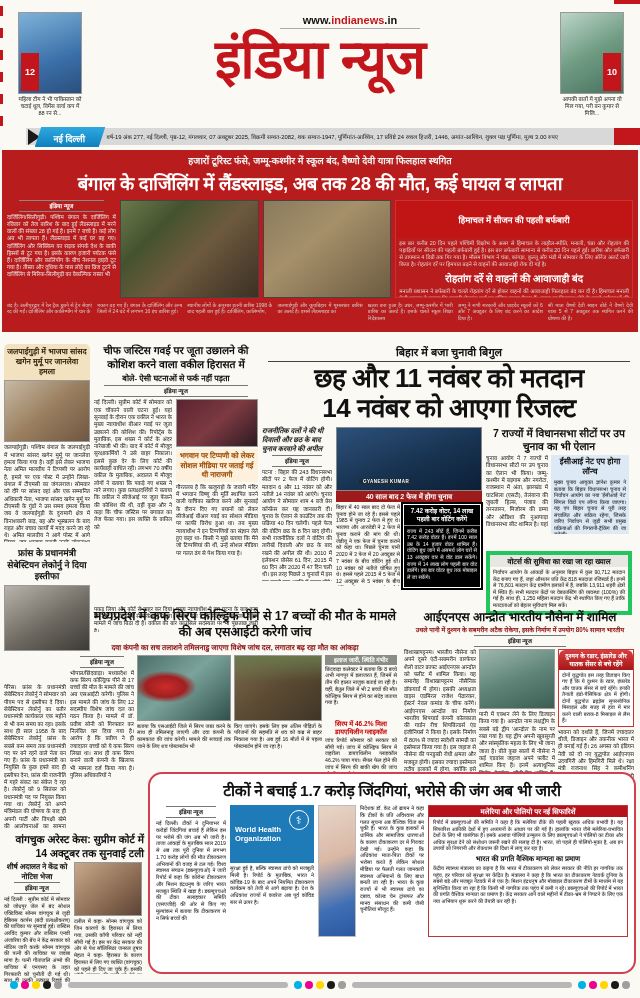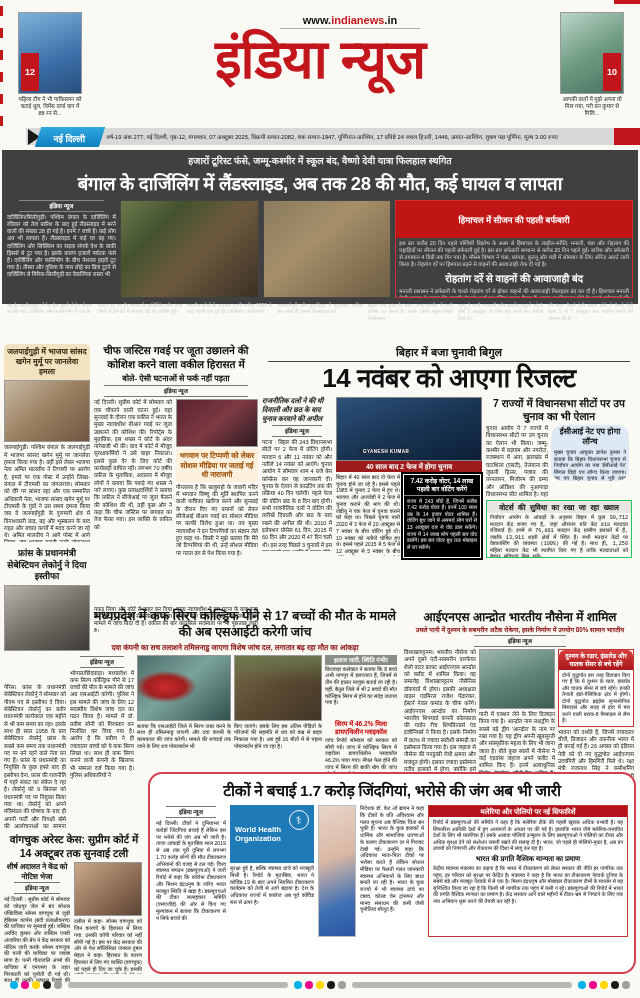--- a/index.html
+++ b/index.html
@@ -28,21 +28,21 @@
   #dateline{left:26px;top:128px;right:0;height:17px;background:#d8d8d8;
     display:flex;align-items:center;}
   .dl-arrow{width:0;height:0;border-top:8px solid transparent;border-bottom:8px solid transparent;
     border-left:12px solid #1a1a1a;margin-left:2px;}
   .dl-city{background:linear-gradient(#2fa9e0,#0f7fbe);transform:skewX(-18deg);
     padding:1px 16px;margin-left:-2px;}
   .dl-city span{display:inline-block;transform:skewX(18deg);color:#fff;font-weight:bold;font-size:9px;}
   .dl-text{flex:1;font-size:5.8px;color:#111;padding:0 5px;white-space:nowrap;overflow:hidden;}
   .dl-end{width:26px;height:100%;background:#c3161c;}
   
-  #banner{left:2px;top:150px;width:636px;height:154px;background:#404040;color:#fff;}
+  #banner{left:2px;top:150px;width:636px;height:182px;background:#b91c1c;color:#fff;}
   .b-kicker{text-align:center;font-size:9.5px;font-weight:bold;padding-top:4px;color:#f2f2f2;}
   .b-headline{text-align:center;font-size:18.5px;font-weight:800;padding:3px 2px 4px;
     white-space:nowrap;letter-spacing:-0.3px;}
   .b-content{display:flex;gap:4px;padding:1px 5px;height:98px;}
   .b-story{width:110px;}
   .byline{text-align:center;font-size:6px;font-weight:bold;border-top:1px solid #888;
     border-bottom:1px solid #888;margin:0 12px 2px;padding:1px 0;}
   .b-story .b-body{font-size:5.5px;line-height:1.3;color:#e6e6e6;height:84px;overflow:hidden;}
   .b-photo1{width:138px;background:linear-gradient(135deg,#6b7a4a 0%,#44532f 28%,#6e5a3e 55%,#3a3024 100%);
     border:1px solid #444;}
@@ -105,24 +105,24 @@
   .e-ptext{width:64px;height:82px;overflow:hidden;}
   .e-statbox{width:76px;background:#000;color:#fff;border:1px solid #fff;
     box-shadow:0 0 0 2px #000;height:82px;overflow:hidden;}
   .sb-title{font-weight:bold;font-size:6.3px;text-align:center;color:#fff;
     border-bottom:1px solid #888;padding:2px 2px;line-height:1.25;}
   .sb-body{font-size:5.1px;line-height:1.3;color:#eee;padding:2px 3px;text-align:justify;}
   .e-colC{width:146px;}
   .e-seven{font-weight:800;font-size:10.5px;line-height:1.25;text-align:center;}
   .e-srow{display:flex;gap:3px;margin-top:2px;}
   .e-sbody{width:62px;height:72px;overflow:hidden;}
-  .e-ecibox{width:78px;background:#ddeaf6;border-radius:12px;height:56px;overflow:hidden;}
+  .e-ecibox{width:78px;background:#ddeaf6;border-radius:0;height:79px;overflow:hidden;}
   .eci-title{font-weight:800;font-size:8px;text-align:center;padding:2px 2px 1px;line-height:1.25;}
   .eci-body{font-size:5.1px;line-height:1.28;padding:1px 3px 3px;text-align:justify;}
-  .e-voters{border:1px solid #22c55e;margin-top:3px;font-family:Liberation Mono, monospace;}
+  .e-voters{border:4px solid #22c55e;margin-top:17px;}
   .v-title{font-weight:bold;font-size:7.3px;text-align:center;background:#e9e7e2;padding:1px 0;}
   .v-body{font-size:5.1px;line-height:1.28;padding:2px 3px;text-align:justify;height:40px;overflow:hidden;}
   
   #mp{left:70px;top:608px;width:330px;}
   .m-headline{font-weight:800;font-size:12.5px;line-height:1.3;text-align:center;margin-left:20px;}
   .m-subhead{font-weight:bold;font-size:7.3px;text-align:center;color:#8a1212;padding:1px 0;}
   .m-content{display:flex;gap:3px;margin-top:2px;}
   .m-col1{width:64px;}
   .m-body1{height:138px;overflow:hidden;}
   .m-photo1{height:64px;border:1px solid #999;
@@ -150,21 +150,21 @@
     background:linear-gradient(160deg,#9fb6ae,#5f8578 50%,#3d5c52);}
   .n-b2{height:108px;overflow:hidden;margin-top:2px;}
   .n-col3{width:76px;}
   .n-redbox{border:1px solid #cc3333;background:#fff;}
   .nr-title{background:linear-gradient(#d84040,#a81818);color:#fff;font-weight:bold;font-size:6.3px;
     text-align:center;padding:2px 2px;border-radius:6px 6px 0 0;line-height:1.25;}
   .nr-body{font-size:5.1px;line-height:1.28;padding:2px 3px;text-align:justify;}
   .n-b3{height:64px;overflow:hidden;margin-top:2px;}
   
   #wangchuk{left:4px;top:833px;width:140px;}
-  .w-headline{font-weight:800;font-size:10.5px;line-height:1.3;text-align:center;}
+  .w-headline{font-weight:800;font-size:10.5px;line-height:1.3;text-align:right;}
   .w-content{display:flex;gap:4px;margin-top:2px;}
   .w-col1{width:66px;}
   .w-subhead{font-weight:bold;font-size:7.3px;line-height:1.3;text-align:center;}
   .w-b1{height:88px;overflow:hidden;}
   .w-col2{width:68px;}
   .w-photo{height:52px;border:1px solid #999;
     background:linear-gradient(140deg,#caa98a,#8a6a52 60%,#5c4436);}
   .w-b2{height:56px;overflow:hidden;margin-top:2px;}
   
   #who{left:148px;top:772px;width:488px;height:202px;border:2px solid #d2404f;border-radius:14px;
@@ -281,20 +281,21 @@
 
   <div class="ab" id="france">
     <div class="f-title">फ्रांस के प्रधानमंत्री सेबेस्टियन लेकोर्नु ने दिया इस्तीफा</div>
     <div class="f-photo"></div>
   </div>
   <div class="ab body-sm jt clip" id="france-body">पेरिस। फ्रांस के प्रधानमंत्री सेबेस्टियन लेकोर्नु ने सोमवार को पीएम पद से इस्तीफा दे दिया। सेबेस्टियन लेकोर्नु का बतौर प्रधानमंत्री कार्यकाल एक महीने से भी कम समय का रहा। इसके साथ ही साल 1958 के बाद सेबेस्टियन लेकोर्नु फ्रांस के सबसे कम समय तक प्रधानमंत्री पद पर बने रहने वाले नेता बन गए हैं। फ्रांस के प्रधानमंत्री का नियुक्ति के कुछ हफ्ते बाद ही इस्तीफा देना, फ्रांस की राजनीति में गहरे संकट का संकेत दे रहा है। लेकोर्नु को 9 सितंबर को प्रधानमंत्री पद पर नियुक्त किया गया था। लेकोर्नु को अपने मंत्रिमंडल की घोषणा के बाद ही अपनी पार्टी और विपक्षी खेमे की आलोचनाओं का सामना करना पड़ रहा था। दरअसल लेकोर्नु के मंत्रिमंडल में 18 नामों में से 12 नाम पिछली सरकार में शामिल नेताओं के थे, जिसके बाद लेकोर्नु की आलोचना शुरू हो गई। लेकोर्नु की अल्पमत सरकार का समर्थन हासिल करने के लिए वामपंथ और दक्षिणपंथी दलों के समर्थन की दरकार थी। लेकिन उससे पहले ही उनका इस्तीफा हो गया। इस्तीफे से फ्रांस में राजनीतिक संकट गहरा गया है। मैक्रों अब तक तीन असफल प्रधानमंत्रियों का मंत्रिमंडल बना चुके हैं। लेकोर्नु के कदम को देखते हुए मैक्रों के कामकाज के तरीके पर भी सवाल उठने लगे हैं।</div>
 
   <div class="ab" id="election">
     <div class="e-kicker">बिहार में बजा चुनावी बिगुल</div>
     <div class="e-rule"></div>
+    <div class="e-headline">छह और 11 नवंबर को मतदान</div>
     <div class="e-headline">14 नवंबर को आएगा रिजल्ट</div>
     <div class="e-content">
       <div class="e-colA">
         <div class="e-note">राजनीतिक दलों ने की थी दिवाली और छठ के बाद चुनाव करवाने की अपील</div>
         <div class="byline-k">इंडिया न्यूज</div>
         <div class="e-bodyA body-sm jt">पटना : बिहार की 243 विधानसभा सीटों पर 2 फेज में वोटिंग होगी। मतदान 6 और 11 नवंबर को और नतीजे 14 नवंबर को आएंगे। चुनाव आयोग ने सोमवार शाम 4 बजे प्रेस कॉन्फ्रेंस कर यह जानकारी दी। चुनाव के ऐलान से काउंटिंग तक की प्रक्रिया 40 दिन चलेगी। पहले फेज की वोटिंग छठ के 8 दिन बाद होगी। सभी राजनीतिक दलों ने वोटिंग की तारीखें दिवाली और छठ के बाद रखने की अपील की थी। 2010 में इलेक्शन प्रोसेस 61 दिन, 2015 में 60 दिन और 2020 में 47 दिन चली थी। इस तरह पिछले 3 चुनावों में इस बार सबसे कम अवधि में चुनाव होंगे। मुख्य चुनाव आयुक्त ज्ञानेश कुमार ने कहा कि आज चुनाव की तारीखों का ऐलान की।</div>
       </div>
       <div class="e-colB">
         <div class="e-photo">
           <span class="e-nameplate">GYANESH KUMAR</span>

